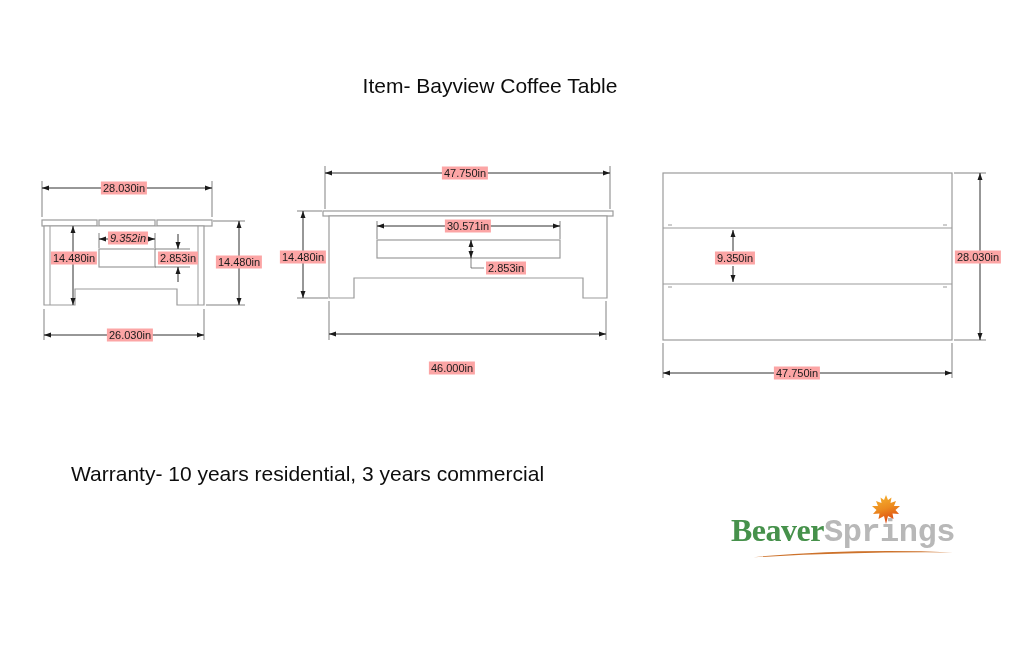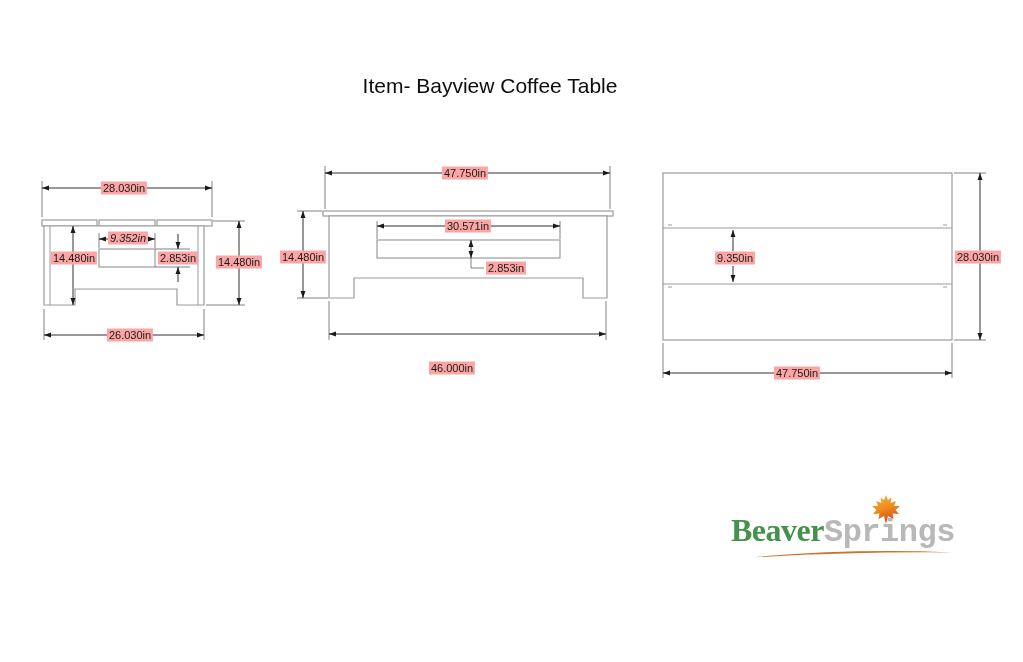--- a/index.html
+++ b/index.html
@@ -149,20 +149,21 @@
   <span class="dim-label" style="left:468px;top:226px;">30.571in</span>
   <span class="dim-label" style="left:303px;top:257px;">14.480in</span>
   <span class="dim-label left-anchor" style="left:486px;top:268px;">2.853in</span>
   <span class="dim-label" style="left:452px;top:334px;margin-top:34px;">46.000in</span>
 
   <span class="dim-label" style="left:735px;top:258px;">9.350in</span>
   <span class="dim-label" style="left:978px;top:257px;">28.030in</span>
   <span class="dim-label" style="left:797px;top:373px;">47.750in</span>
 
   <div class="specs">
+    <div>Warranty- 10 years residential, 3 years commercial</div>
   </div>
 
   <div class="logo">
     <div class="logo-text">
       <span class="logo-beaver">Beaver</span><span class="logo-springs">Springs</span>
     </div>
     <svg class="leaf-svg" width="40" height="30" viewBox="0 0 60 60">
       <defs>
         <linearGradient id="leafgrad" x1="0" y1="0" x2="0.3" y2="1">
           <stop offset="0" stop-color="#f7b733"></stop>

